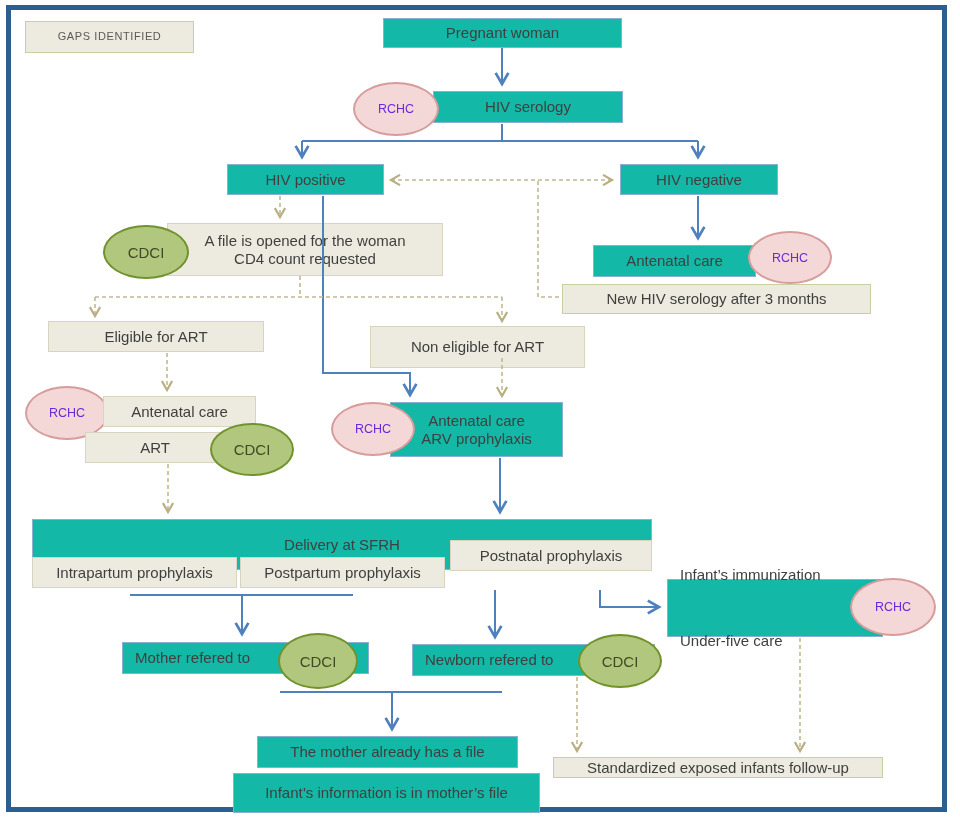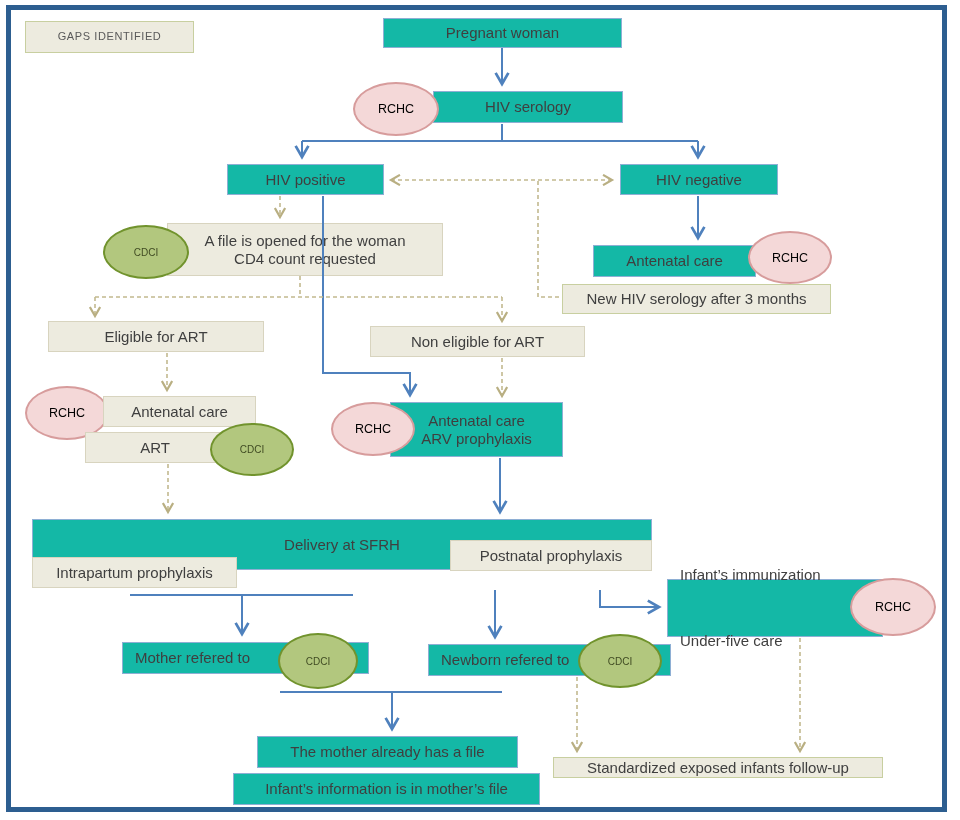--- a/index.html
+++ b/index.html
@@ -12,22 +12,22 @@
   .node{position:absolute;box-sizing:border-box;display:flex;flex-direction:column;
     align-items:center;justify-content:center;text-align:left;
     font-size:15px;line-height:1.2;z-index:10;}
   .blue{background:#14b8a6;border:1.6px solid #8eafd4;}
   .tan{background:#edebdf;border:1px solid #d8d4bf;}
   .gborder{border:1.4px solid #c8cfa0;}
   .la{align-items:flex-start;text-align:left;padding-left:12px;gap:48px;}
   .gaps{font-size:11px;letter-spacing:.6px;color:#595959;}
   .badge{position:absolute;border-radius:50%;display:flex;align-items:center;
     justify-content:center;z-index:30;box-sizing:border-box;}
-  .rchc{background:#f4d8d8;border:2px solid #d79c9c;color:#000000;font-size:12.5px;}
-  .cdci{background:#b2c77e;border:2.5px solid #71932d;color:#3f4a22;font-size:10px;}
+  .rchc{background:#f4d8d8;border:2px solid #d79c9c;color:#6d28d9;font-size:12.5px;}
+  .cdci{background:#b2c77e;border:2.5px solid #71932d;color:#3f4a22;font-size:15px;}
   .behind{z-index:6;}
   #wires{position:absolute;left:0;top:0;z-index:40;pointer-events:none;}
 </style>
 </head>
 <body>
 
 <div id="stage">
   <div id="frame"></div>
 
   <svg id="wires" width="960" height="820" viewBox="0 0 960 820">
@@ -91,29 +91,29 @@
 
   <div class="node tan" style="left:167px;top:223px;width:276px;height:53px">
     <span>A file is opened for the woman</span>
     <span>CD4 count requested</span>
   </div>
 
   <div class="node blue" style="left:593px;top:245px;width:163px;height:32px">
     <span>Antenatal care</span>
   </div>
 
-  <div class="node tan gborder" style="left:562px;top:284px;width:269px;height:30px">
+  <div class="node tan gborder" style="left:562px;top:284px;width:309px;height:30px">
     <span>New HIV serology after 3 months</span>
   </div>
 
   <div class="node tan" style="left:48px;top:321px;width:216px;height:31px">
     <span>Eligible for ART</span>
   </div>
 
-  <div class="node tan" style="left:370px;top:326px;width:215px;height:31px">
+  <div class="node tan" style="left:370px;top:326px;width:215px;height:42px">
     <span>Non eligible for ART</span>
   </div>
 
   <div class="node tan" style="left:103px;top:396px;width:153px;height:31px">
     <span>Antenatal care</span>
   </div>
 
   <div class="node tan" style="left:85px;top:432px;width:140px;height:31px">
     <span>ART</span>
   </div>
@@ -124,43 +124,46 @@
   </div>
 
   <div class="node blue" style="left:32px;top:519px;width:620px;height:51px">
     <span>Delivery at SFRH</span>
   </div>
 
   <div class="node tan" style="left:32px;top:557px;width:205px;height:31px">
     <span>Intrapartum prophylaxis</span>
   </div>
 
+  <div class="node tan" style="left:240px;top:557px;width:205px;height:31px">
+    <span>Postpartum prophylaxis</span>
+  </div>
 
   <div class="node tan" style="left:450px;top:540px;width:202px;height:31px">
     <span>Postnatal prophylaxis</span>
   </div>
 
   <div class="node blue la" style="left:667px;top:579px;width:216px;height:58px">
     <span>Infant’s immunization</span>
     <span>Under-five care</span>
   </div>
 
   <div class="node blue la" style="left:122px;top:642px;width:247px;height:32px">
     <span>Mother refered to</span>
   </div>
 
-  <div class="node blue la" style="left:428px;top:644px;width:243px;height:32px">
+  <div class="node blue la" style="left:412px;top:644px;width:243px;height:32px">
     <span>Newborn refered to</span>
   </div>
 
   <div class="node blue" style="left:257px;top:736px;width:261px;height:32px">
     <span>The mother already has a file</span>
   </div>
 
-  <div class="node blue" style="left:233px;top:773px;width:307px;height:32px">
+  <div class="node blue" style="left:233px;top:773px;width:307px;height:40px">
     <span>Infant’s information is in mother’s file</span>
   </div>
 
   <div class="node tan gborder" style="left:553px;top:757px;width:330px;height:21px">
     <span>Standardized exposed infants follow-up</span>
   </div>
 
   <div class="badge rchc" style="left:353px;top:82px;width:86px;height:54px">
     <span>RCHC</span>
   </div>

